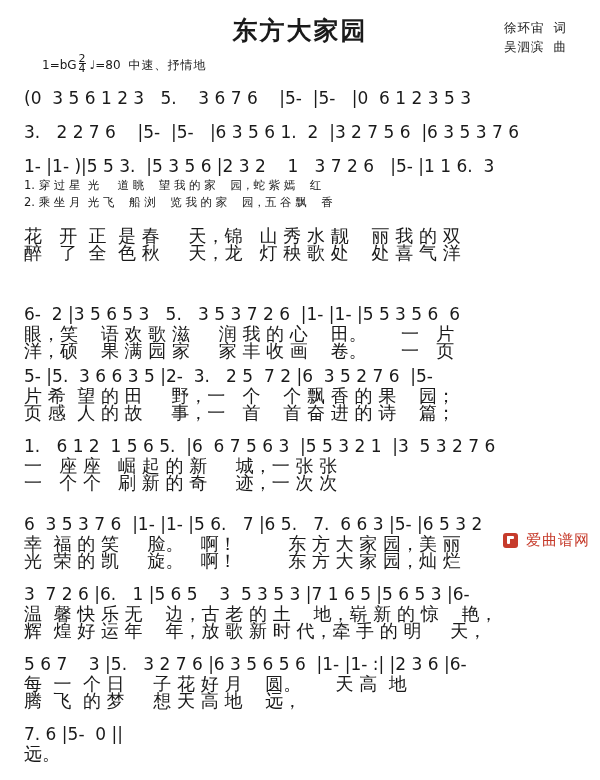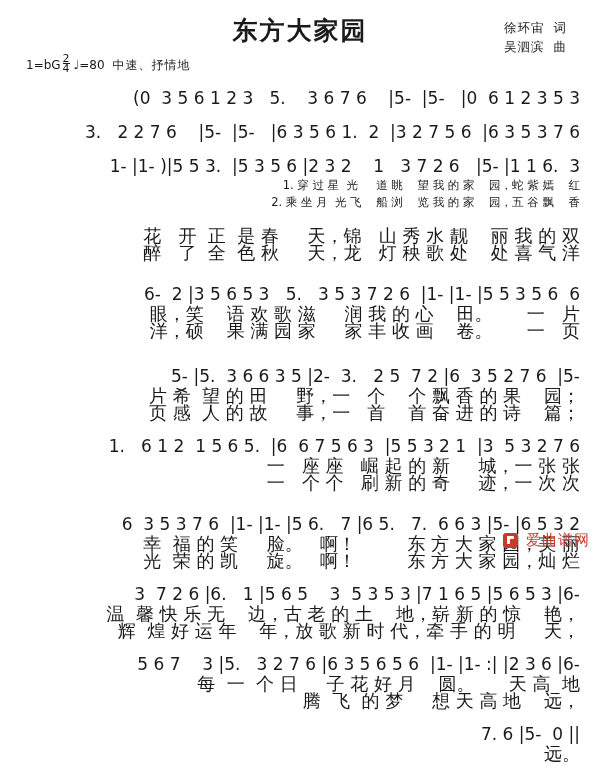--- a/index.html
+++ b/index.html
@@ -26,42 +26,42 @@
     position:absolute;top:18px;right:34px;
     font-family:"DejaVu Sans", sans-serif;
     font-size:12.5px;
     line-height:19px;
     text-align:left;
   }
   .credits div span.nm{letter-spacing:1px;}
   .credits div span.rl{margin-left:9px;}
 
   .meta{
-    position:absolute;top:54px;left:26px;
+    position:absolute;top:54px;left:42px;
     font-family:"DejaVu Sans", sans-serif;
     font-size:12px;
     white-space:nowrap;
   }
   .meta .key{font-size:12px;}
   .meta .ts{
     display:inline-block;
     vertical-align:-3px;
     margin:0 3px 0 2px;
     font-size:11px;
     line-height:9px;
     text-align:center;
   }
   .meta .ts b{display:block;font-weight:normal;}
   .meta .ts .den{border-top:1px solid #1a1a1a;}
   .meta .tempo{margin-left:1px;}
   .meta .expr{margin-left:8px;letter-spacing:1px;}
 
   
   .sys{
-    position:absolute;left:24px;width:556px;text-align:right;
+    position:absolute;left:24px;width:556px;
   }
   .notes{
     font-family:"DejaVu Sans", sans-serif;
     font-size:17px;
     letter-spacing:0px;
     white-space:pre;
     line-height:20px;
   }
   .lyr{
     font-family:"DejaVu Sans", sans-serif;
@@ -127,21 +127,21 @@
     <div class="notes">1- |1- )|5 5 3.  |5 3 5 6 |2 3 2    1   3 7 2 6   |5- |1 1 6.  3</div>
     <div class="lyr small">1. 穿 过 星  光     道 眺    望 我 的 家    园，蛇 紫 嫣    红
 2. 乘 坐 月  光 飞    船 浏    览 我 的 家    园，五 谷 飘    香</div>
   </div>
 
   <div class="sys" style="top:226px">
     <div class="lyr">花   开  正  是 春     天，锦   山 秀 水 靓    丽 我 的 双
 醉   了  全  色 秋     天，龙   灯 秧 歌 处    处 喜 气 洋</div>
   </div>
 
-  <div class="sys" style="top:284px">
+  <div class="sys" style="top:304px">
     <div class="notes">6-  2 |3 5 6 5 3   5.   3 5 3 7 2 6  |1- |1- |5 5 3 5 6  6</div>
     <div class="lyr">眼，笑    语 欢 歌 滋     润 我 的 心    田。      一   片
 洋，硕    果 满 园 家     家 丰 收 画    卷。      一   页</div>
   </div>
 
   <div class="sys" style="top:366px">
     <div class="notes">5- |5.  3 6 6 3 5 |2-  3.   2 5  7 2 |6  3 5 2 7 6  |5-</div>
     <div class="lyr">片 希  望 的 田     野，一   个    个 飘 香 的 果    园；
 页 感  人 的 故     事，一   首    首 奋 进 的 诗    篇；</div>
   </div>

